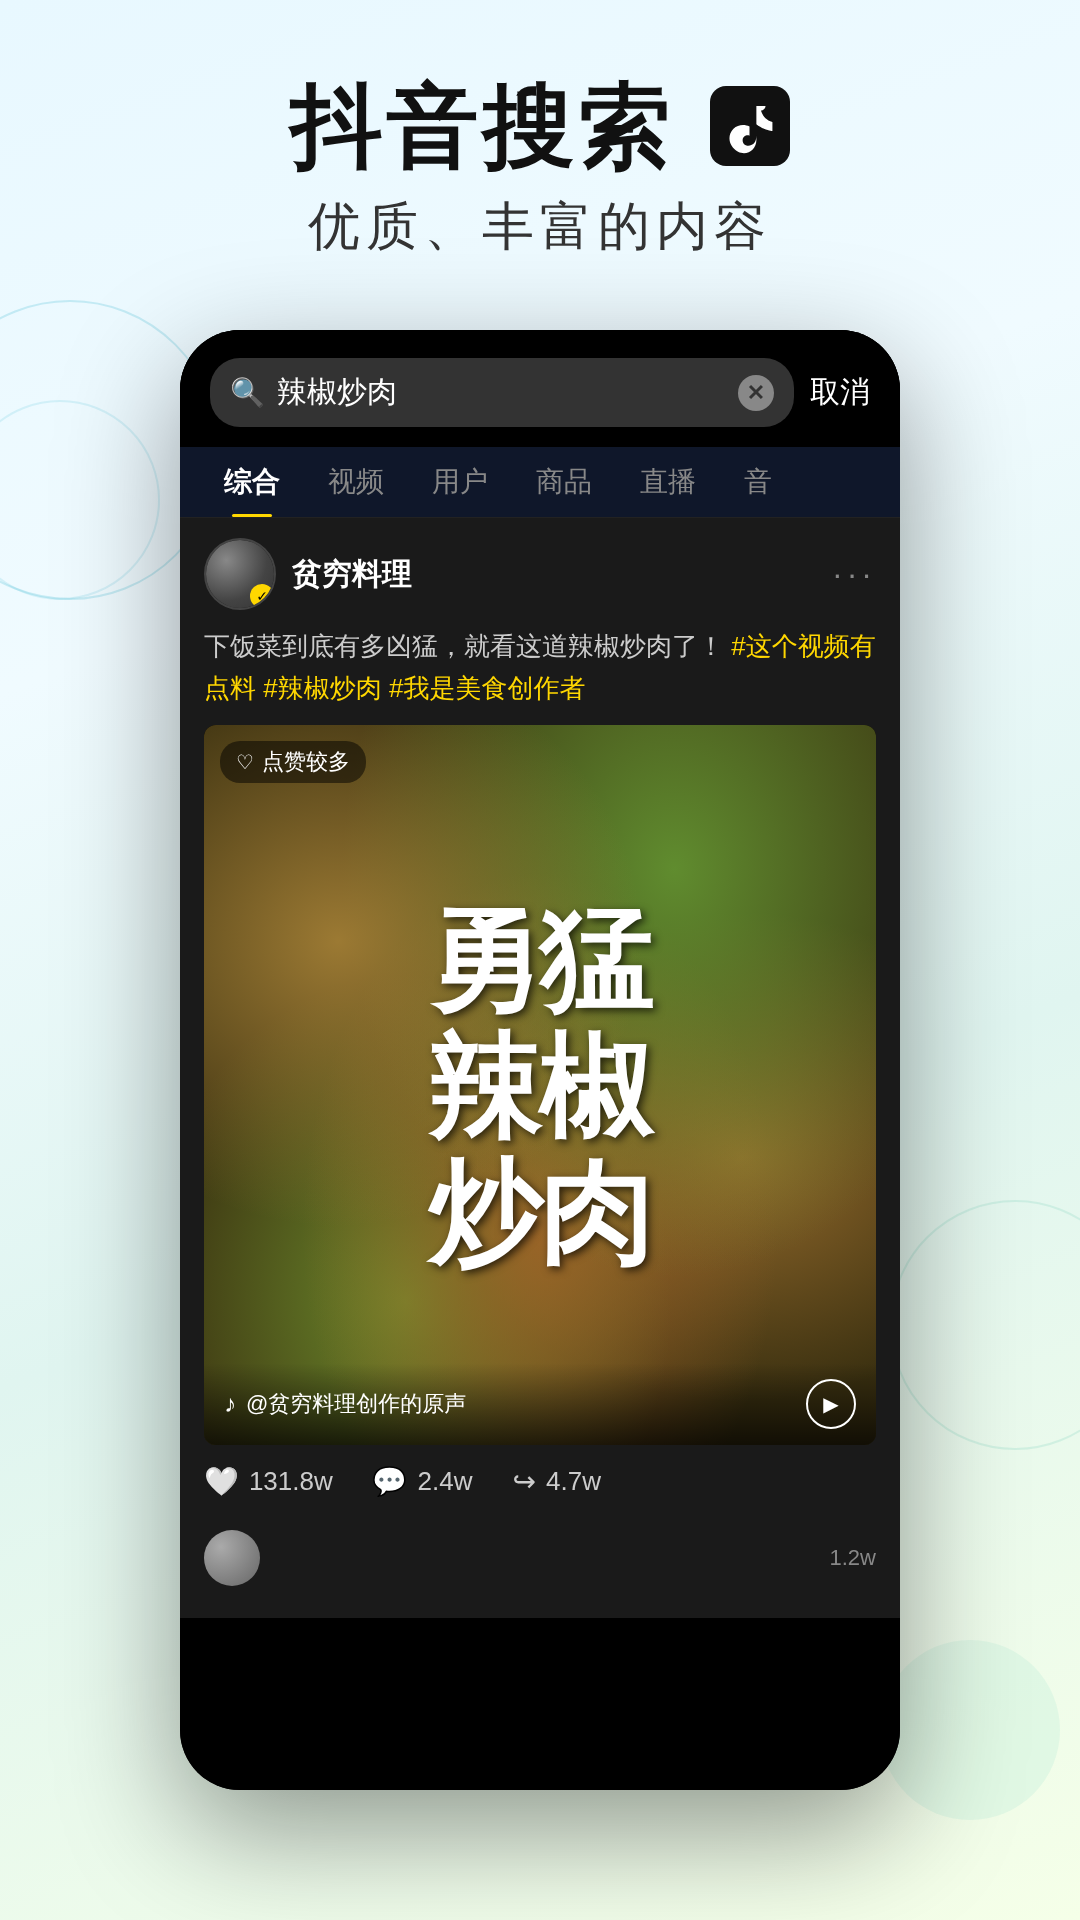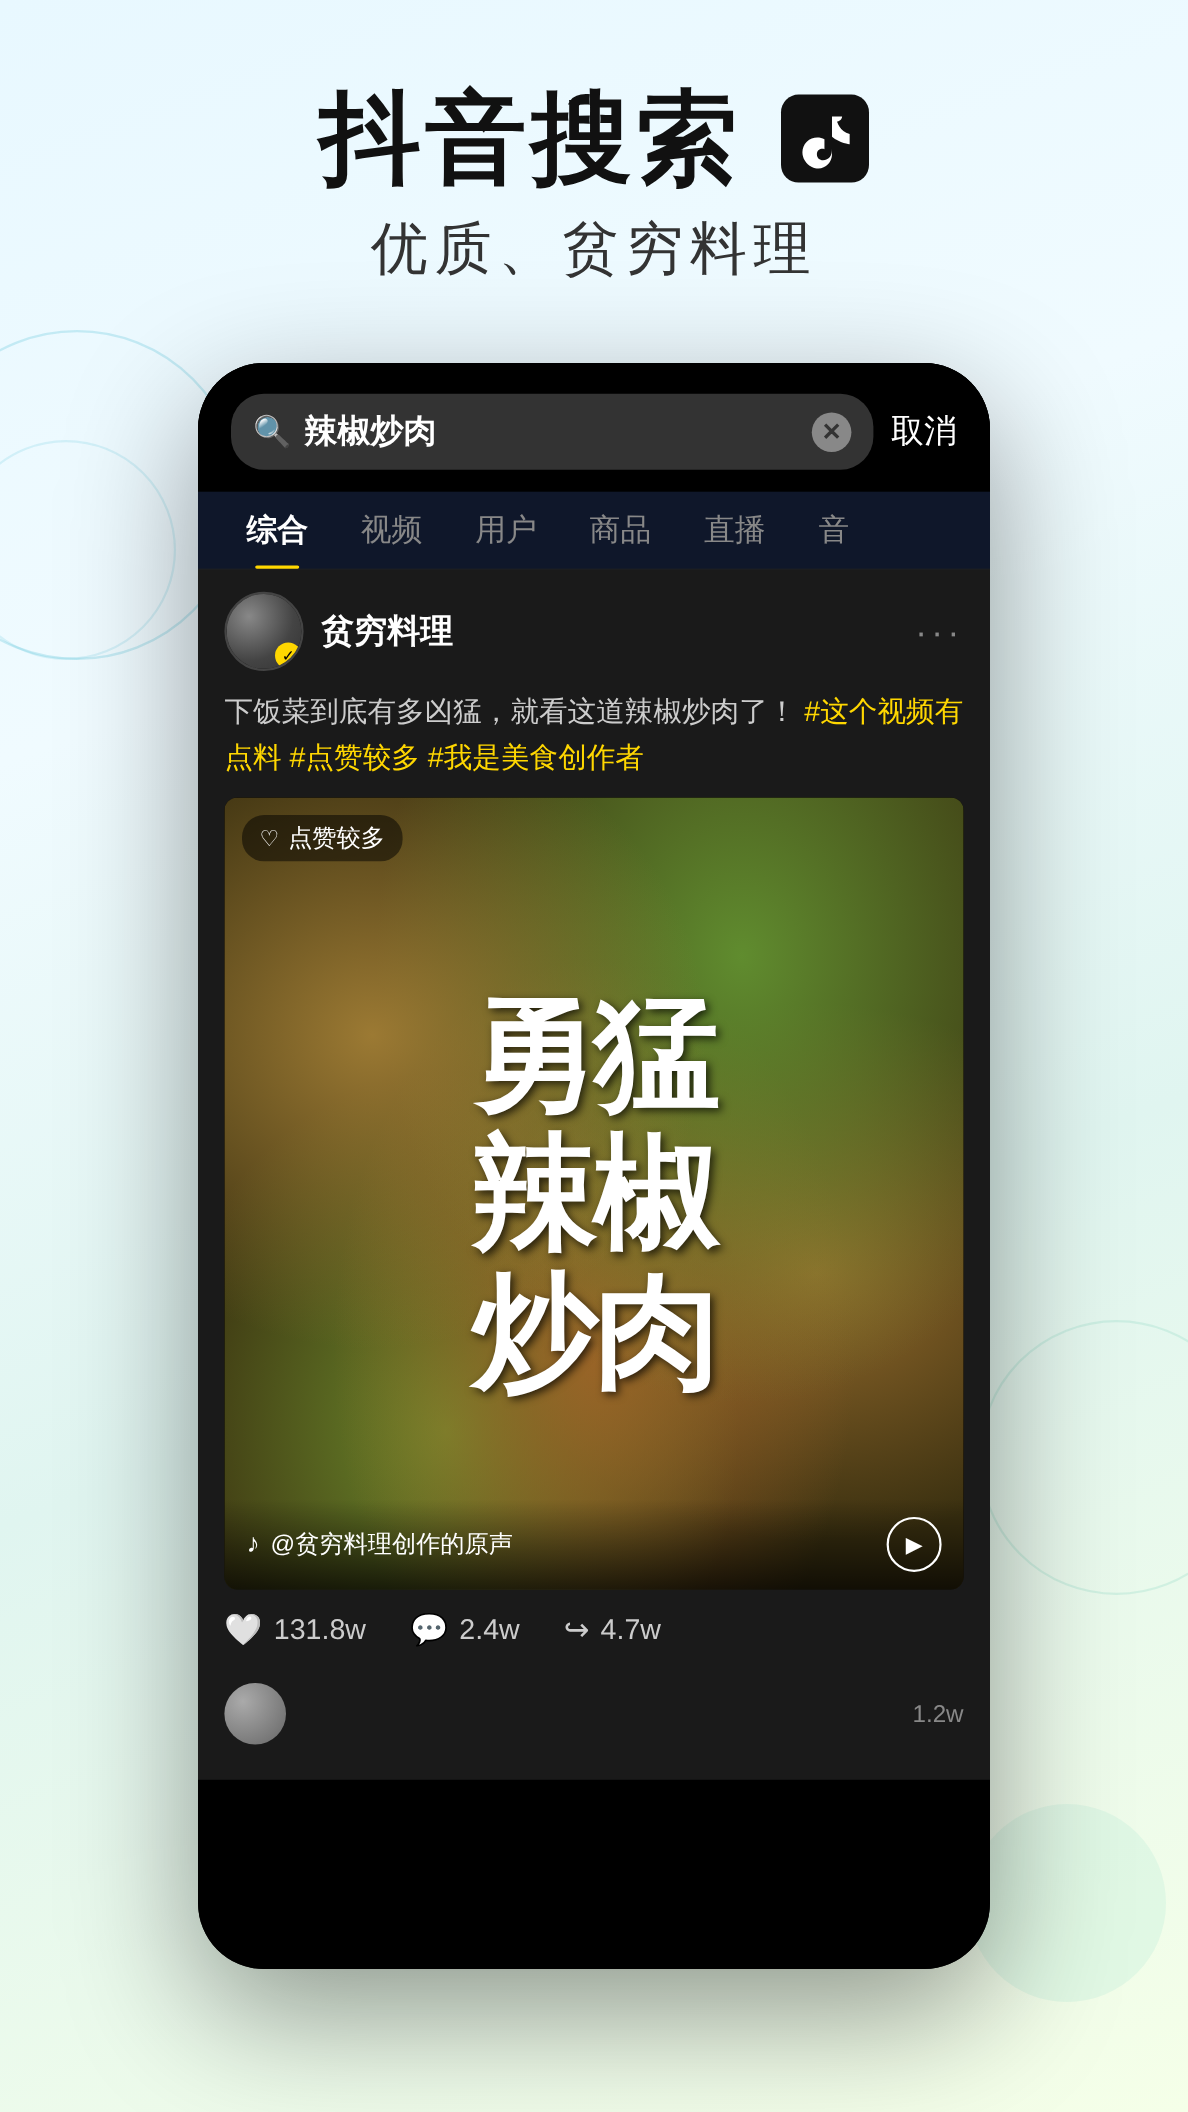--- a/index.html
+++ b/index.html
@@ -140,21 +140,20 @@
 
     .search-icon-inner {
       color: #aaa;
       font-size: 28px;
     }
 
     .search-text {
       color: #fff;
       font-size: 30px;
       flex: 1;
-      font-weight: bold;
     }
 
     .clear-btn {
       width: 36px; height: 36px;
       background: #888;
       border-radius: 50%;
       display: flex; align-items: center; justify-content: center;
       color: #333;
       font-size: 22px;
       font-weight: bold;
@@ -420,21 +419,21 @@
 
 <div class="header">
   <div class="title-row">
     <span class="main-title">抖音搜索</span>
     <div class="tiktok-logo">
       <svg viewBox="0 0 48 48" fill="none">
         <path d="M34 10 C34 10 36 18 44 20 L44 28 C44 28 36 27 30 22 L30 36 C30 44 22 50 14 46 C6 42 4 32 10 26 C14 22 20 22 24 24 L24 32 C22 31 18 32 18 36 C18 40 22 42 26 40 C30 38 30 34 30 30 L30 6 L38 6 C38 8 36 10 34 10 Z" fill="white"></path>
       </svg>
     </div>
   </div>
-  <div class="subtitle">优质、贫穷料理</div>
+  <div class="subtitle">优质、丰富的内容</div>
 </div>
 
 <div class="phone-container">
   <div class="phone-frame">
     <div class="phone-screen">
 
       <div class="search-bar">
         <div class="search-input-wrap">
           <span class="search-icon-inner">🔍</span>
           <span class="search-text">辣椒炒肉</span>
@@ -461,21 +460,21 @@
               <div class="verified-badge">✓</div>
             </div>
             <span class="username">贫穷料理</span>
           </div>
           <span class="more-btn">···</span>
         </div>
 
         <div class="post-text">
           <span>下饭菜到底有多凶猛，就看这道辣椒炒肉了！</span>
           <span class="hashtag"> #这个视频有点料</span>
-          <span class="hashtag"> #点赞较多</span>
+          <span class="hashtag"> #辣椒炒肉</span>
           <span class="hashtag"> #我是美食创作者</span>
         </div>
 
         <div class="video-thumb">
           <div class="food-visual">
             <div class="food-bg"></div>
             <div class="food-text-overlay">
               <div class="food-calligraphy">勇猛<br>辣椒<br>炒肉</div>
             </div>
             <div class="likes-badge">

